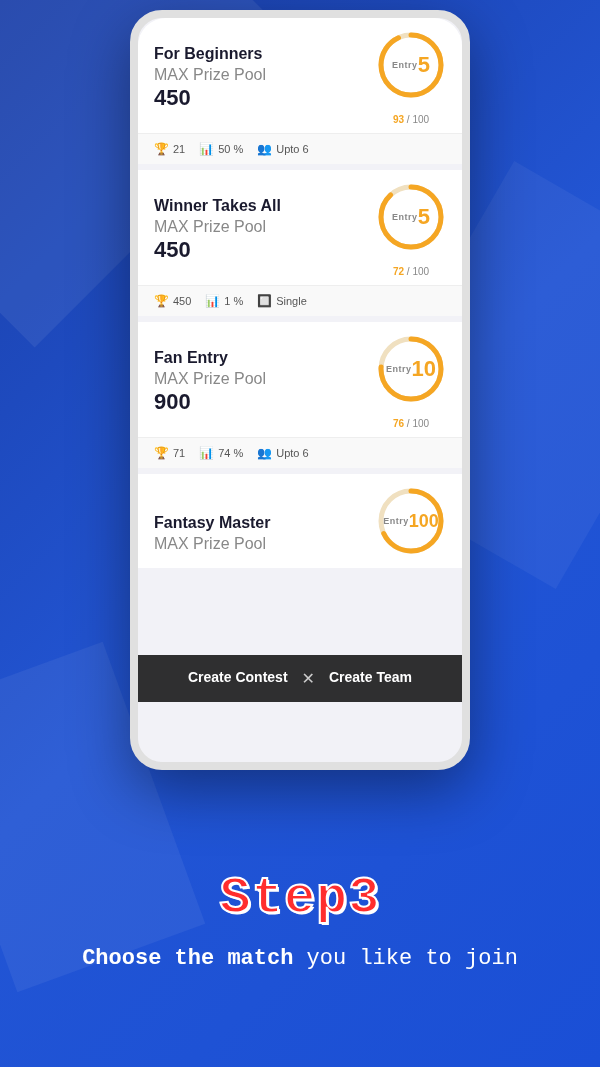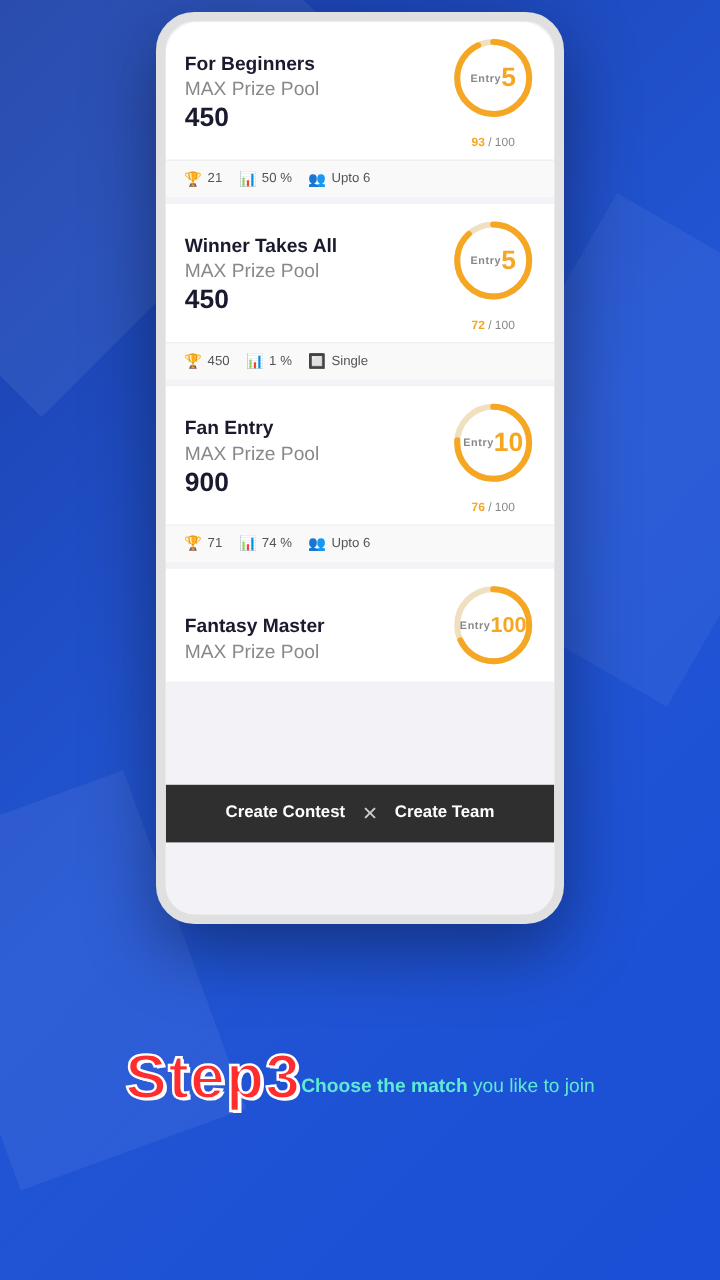--- a/index.html
+++ b/index.html
@@ -212,45 +212,46 @@
 
     .toolbar-divider {
       color: #ccc;
       margin: 0 14px;
       font-size: 16px;
     }
 
     
     .bottom-section {
       position: absolute;
-      bottom: 16px;
+      bottom: 0;
       left: 0; right: 0;
       height: 290px;
       display: flex;
-      flex-direction: row;
+      flex-direction: column;
       align-items: center;
       justify-content: center;
       padding: 20px;
       z-index: 5;
+      font-family: Liberation Mono, monospace;
     }
 
     .step-title {
       font-size: 52px;
       font-weight: 900;
       color: #ff2d2d;
       -webkit-text-stroke: 2px #fff;
       text-shadow: 2px 2px 0 #fff;
       margin-bottom: 16px;
       letter-spacing: 1px;
     }
 
     .step-subtitle {
-      font-size: 16px;
+      font-size: 22px;
       font-weight: 400;
-      color: #5eead4;
+      color: #ffffff;
       text-align: right;
       line-height: 1.4;
     }
 
     .step-subtitle strong {
       font-weight: 900;
     }
 
     
     .contest-card.partial {

